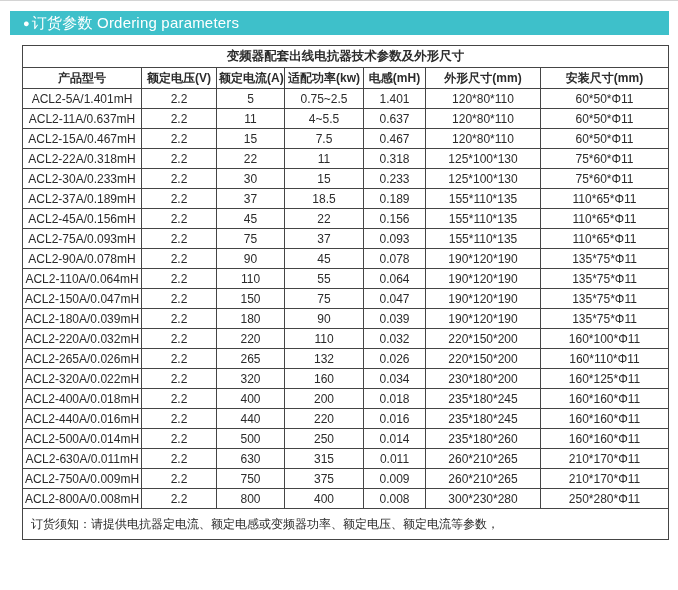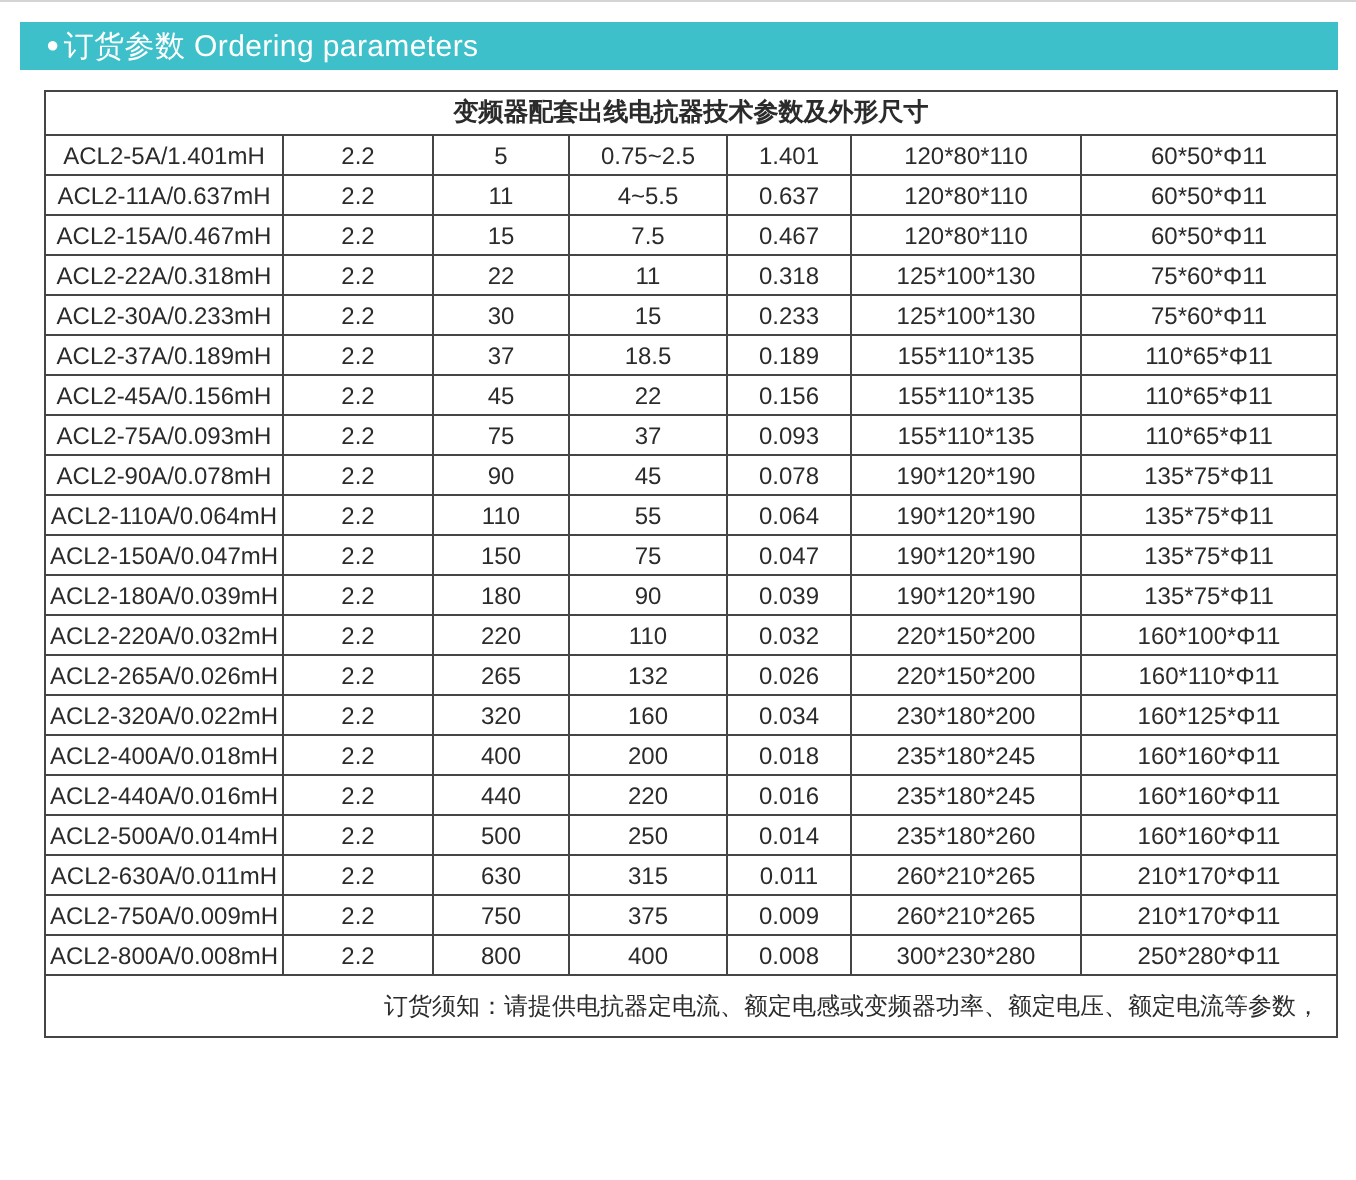--- a/index.html
+++ b/index.html
@@ -57,21 +57,21 @@
     font-size: 12.5px;
     font-weight: bold;
   }
   tr.header-row th {
     height: 20px;
     font-size: 12px;
     font-weight: bold;
   }
   tbody.data tr td { height: 19px; }
   tr.note-row td {
-    text-align: right;
+    text-align: left;
     height: 30px;
     padding: 0 8px;
     font-size: 12px;
     margin-left: 23px;
   }
 </style>
 </head>
 <body>
 
 <div class="top-rule"></div>
@@ -89,20 +89,29 @@
       <col style="width:68px">
       <col style="width:79px">
       <col style="width:62px">
       <col style="width:115px">
       <col style="width:128px">
     </colgroup>
     <thead>
       <tr class="title-row">
         <th colspan="7">变频器配套出线电抗器技术参数及外形尺寸</th>
       </tr>
+      <tr class="header-row" id="col-row">
+          <th>产品型号</th>
+          <th>额定电压(V)</th>
+          <th>额定电流(A)</th>
+          <th>适配功率(kw)</th>
+          <th>电感(mH)</th>
+          <th>外形尺寸(mm)</th>
+          <th>安装尺寸(mm)</th>
+        </tr>
     </thead>
     <tbody class="data" id="tbody">
         <tr>
           <td>ACL2-5A/1.401mH</td>
           <td>2.2</td>
           <td>5</td>
           <td>0.75~2.5</td>
           <td>1.401</td>
           <td>120*80*110</td>
           <td>60*50*Φ11</td>

